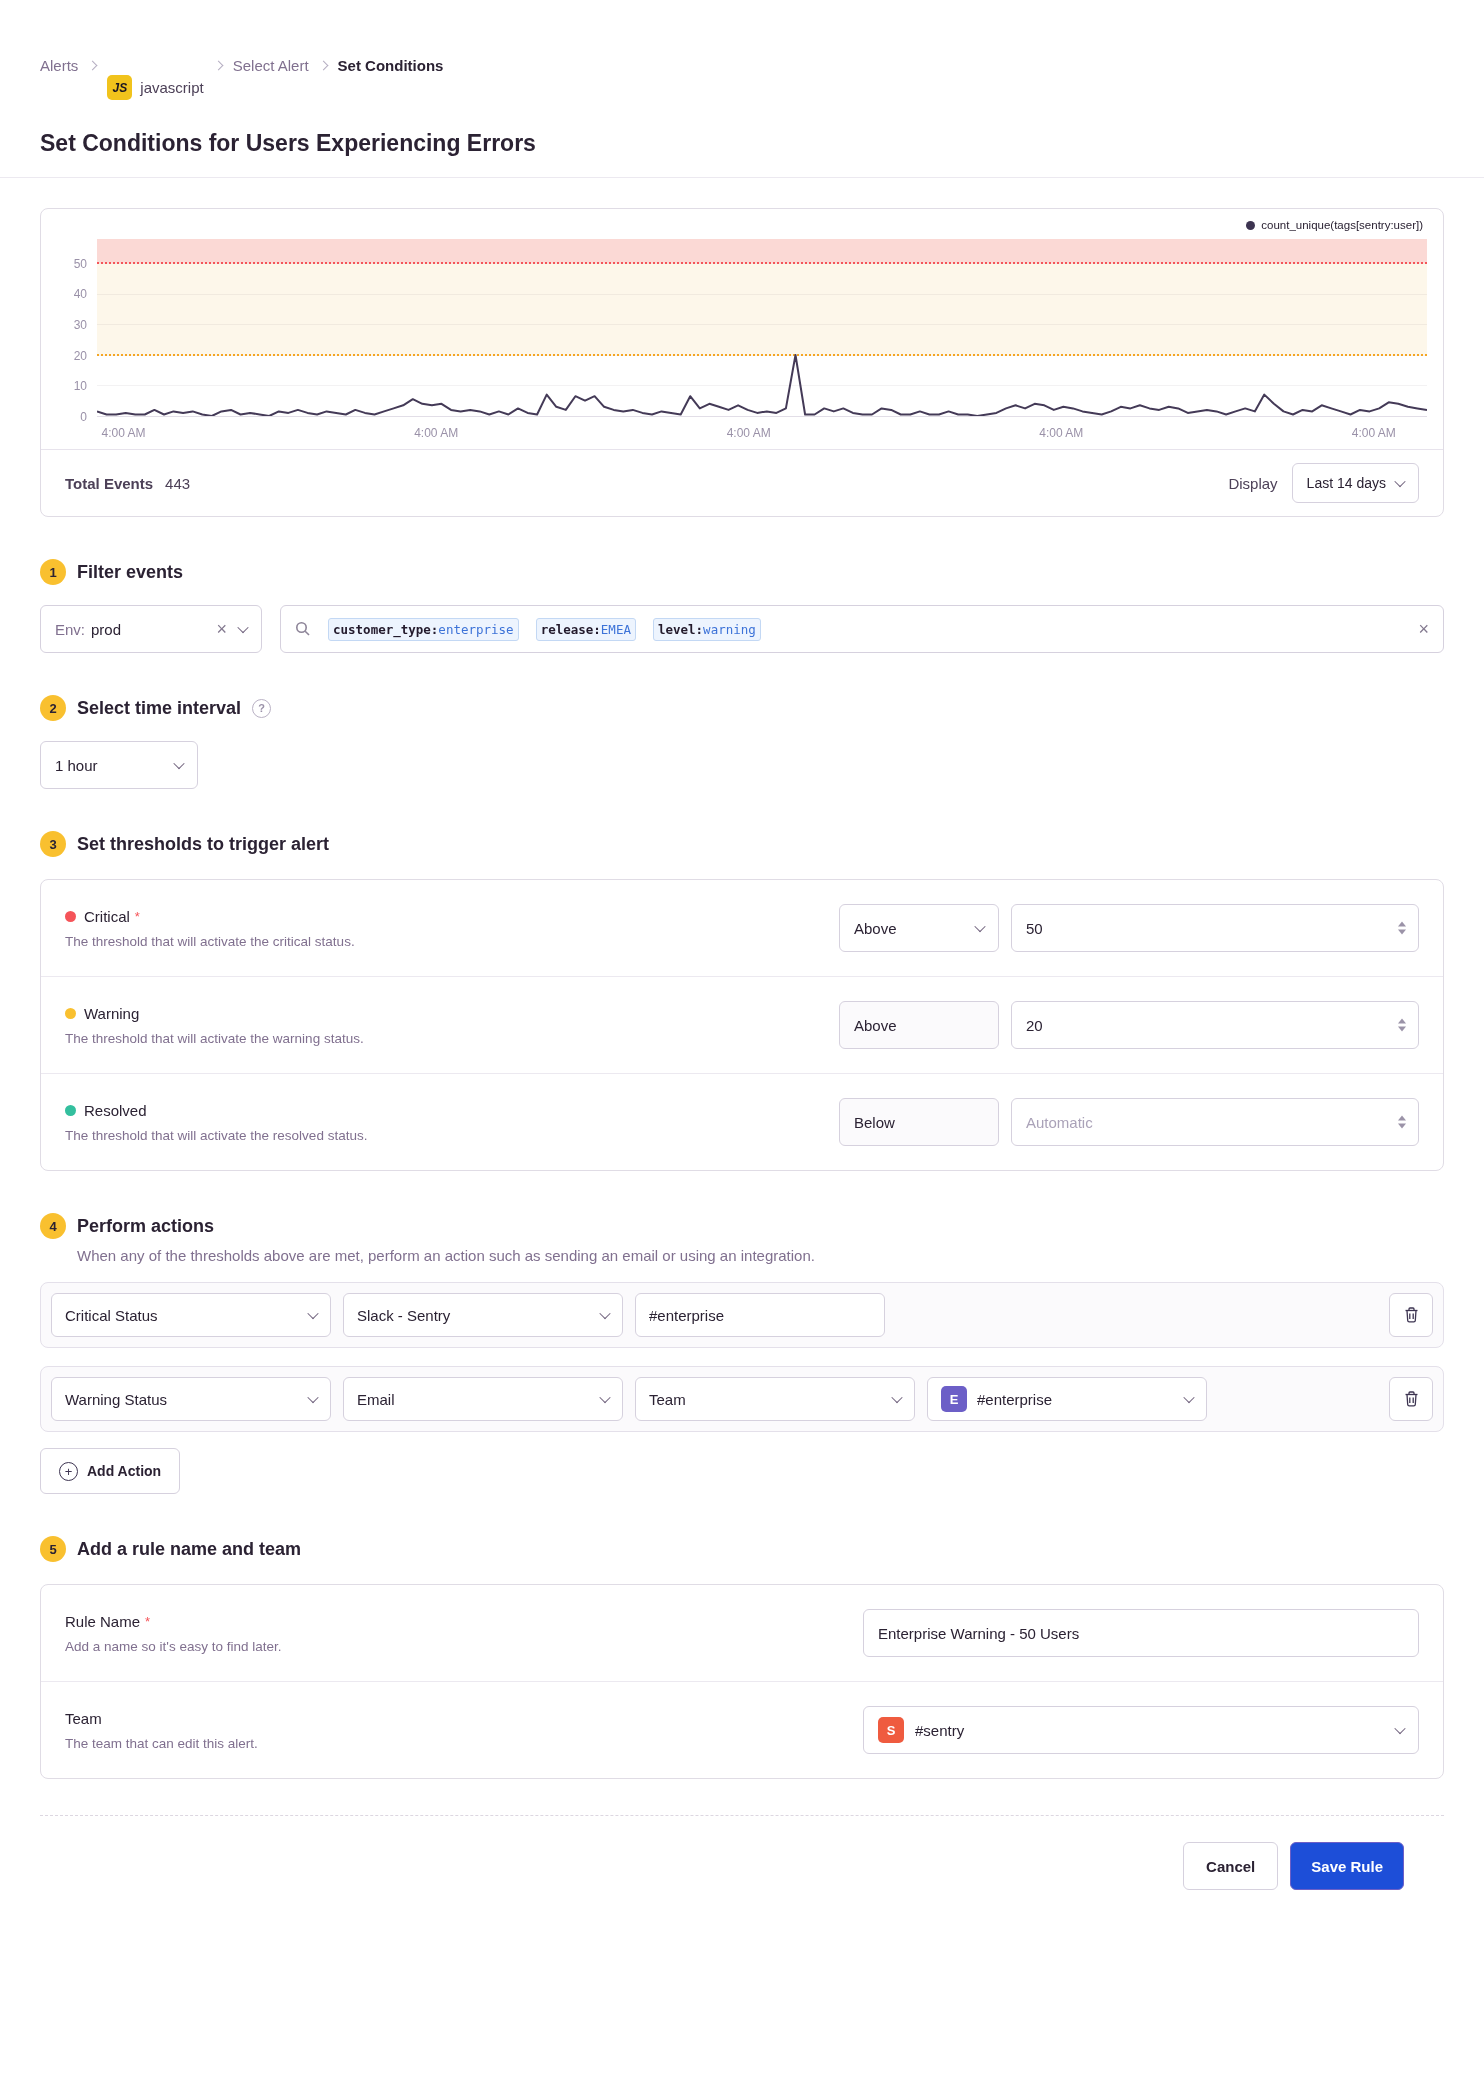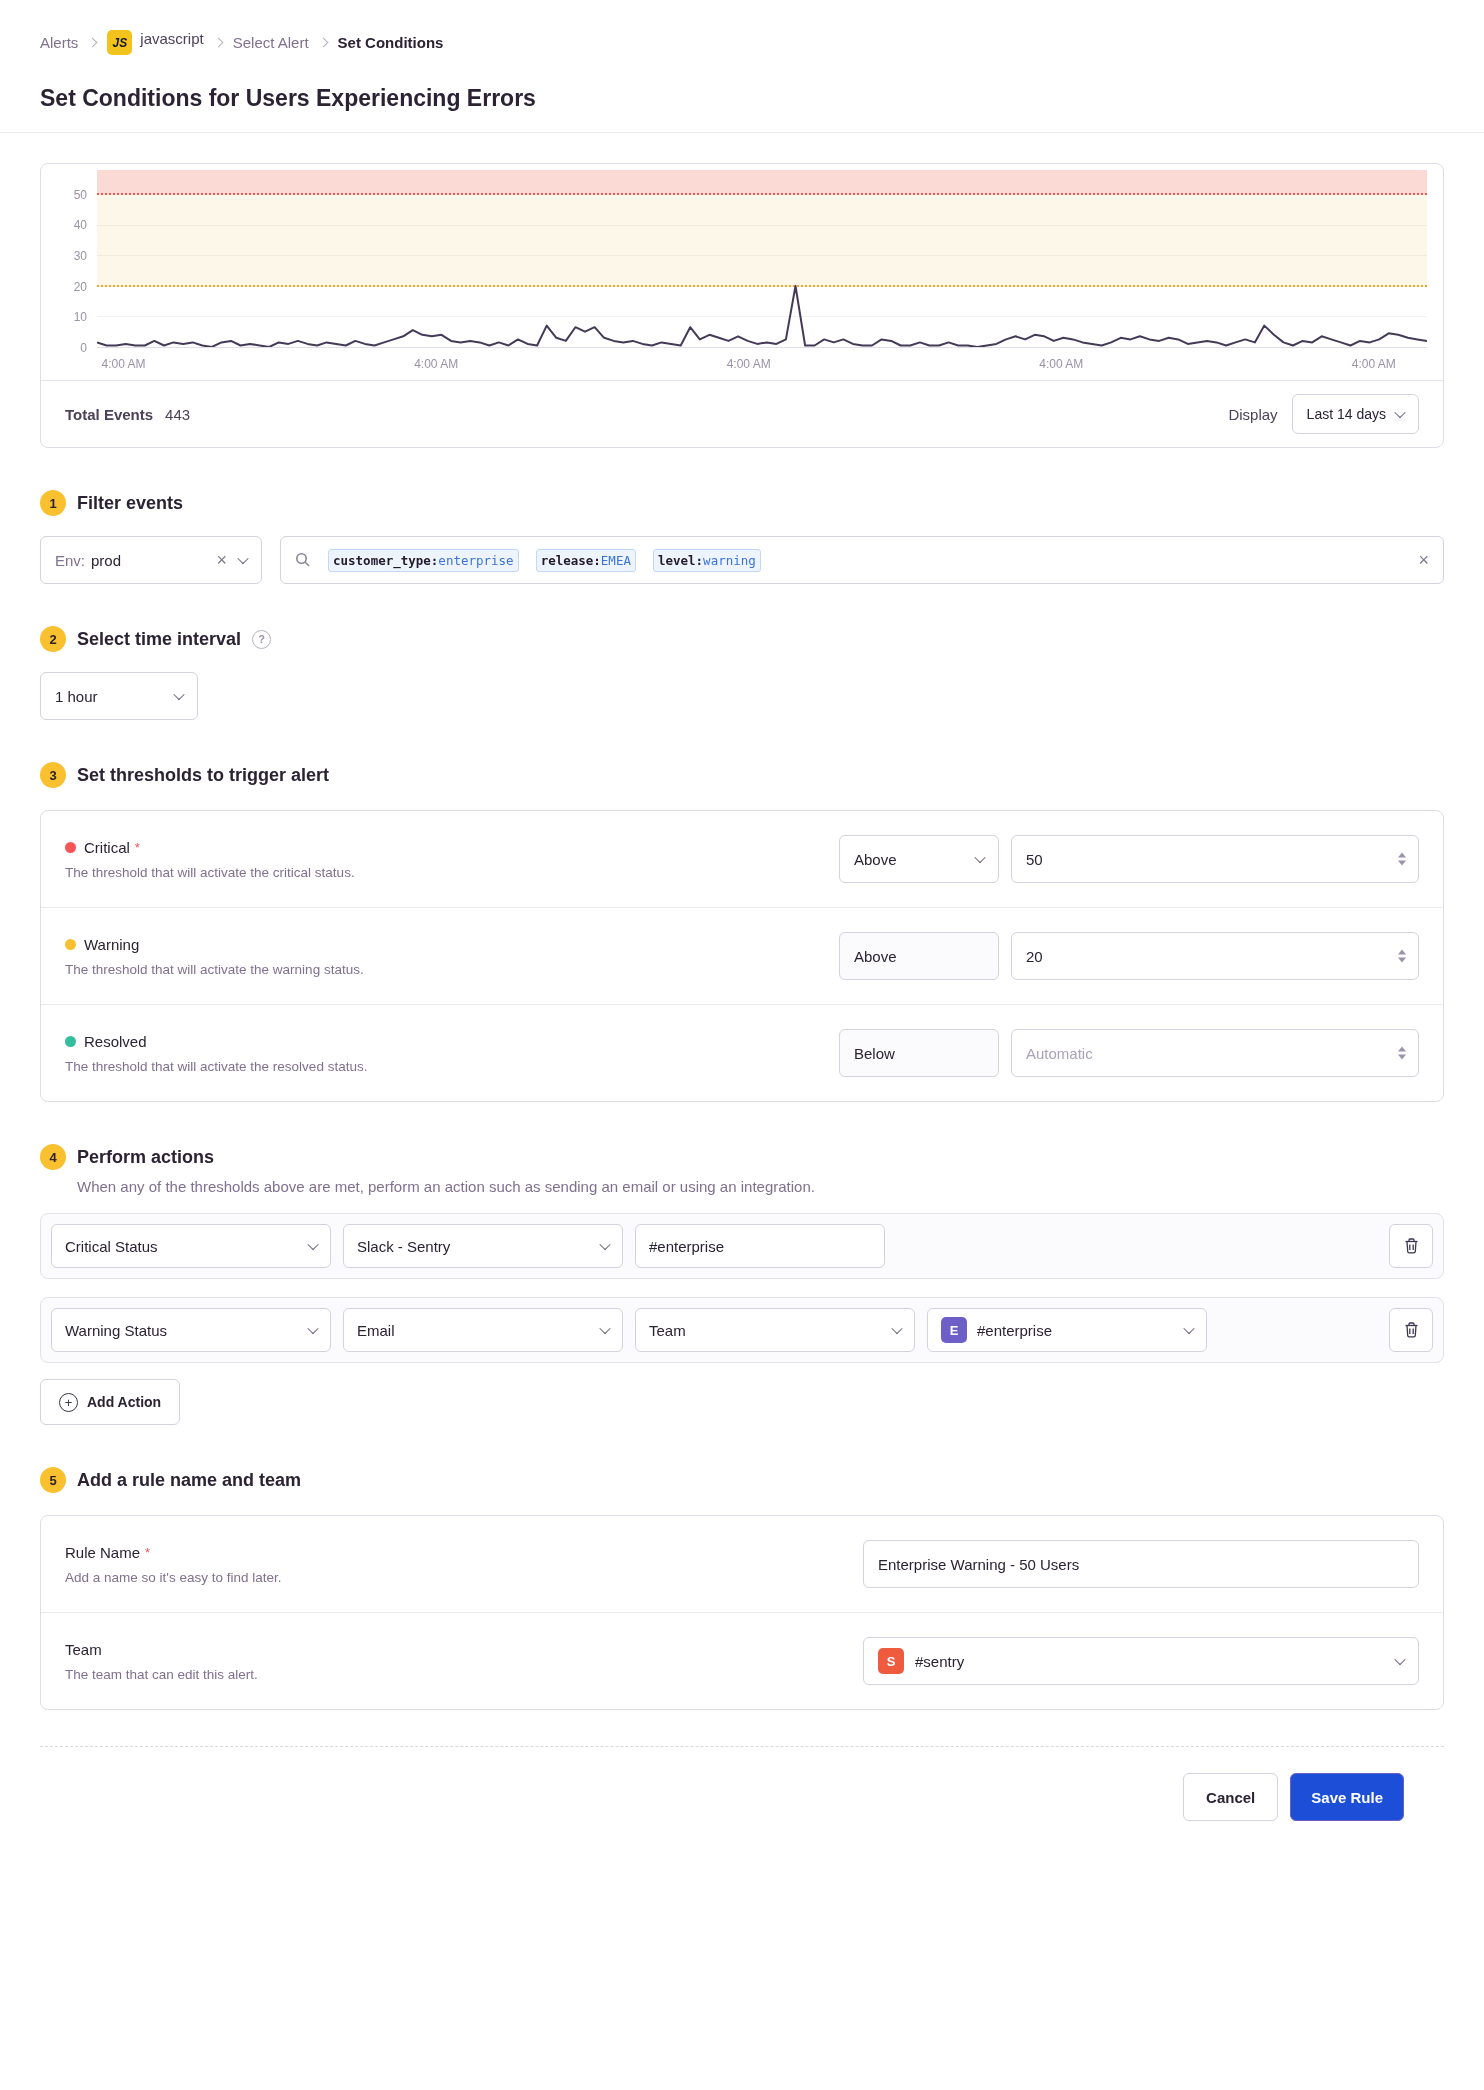--- a/index.html
+++ b/index.html
@@ -7,21 +7,21 @@
   body {
     width: 1484px; min-height: 2090px;
     font-family: "Liberation Sans", sans-serif;
     color: #2b2233;
   }
 
   
   .crumbs { display:flex; align-items:center; gap:11px; padding:30px 40px 0 40px; font-size:15px; }
   .crumb { color:#80708f; }
   .crumb.dark { color:#2b2233; font-weight:600; }
-  .crumb.proj { color:#4d4158; display:flex; gap:8px; }
+  .crumb.proj { color:#4d4158; display:flex; align-items:center; gap:8px;margin-top:45px; }
   .crumb-sep { display:inline-block; width:7px; height:7px; border-right:1.6px solid #b5aec2; border-bottom:1.6px solid #b5aec2; transform:rotate(-45deg); }
   .js-badge { width:25px; height:25px; border-radius:5px; background:#f1c31c; color:#1a1622; font-size:12px; font-weight:700; display:flex; align-items:center; justify-content:center; font-style:italic; }
   .page-title { margin:30px 40px 20px 40px; font-size:23px; font-weight:600; color:#2b2233; }
   .header-rule { border-bottom:1px solid #ece9f0; }
 
   
   .panel { margin:30px 40px 0; border:1px solid #e0dce5; border-radius:8px; background:#fff; }
   .chart-head { padding:22px 24px 0; }
   .chart-title { font-size:16px; font-weight:600; }
   .chart-query { margin-top:7px; font-family:"DejaVu Sans Mono", monospace; font-size:12.5px; color:#80708f; }
@@ -134,20 +134,24 @@
   <span class="crumb">Select Alert</span>
   <span class="crumb-sep"></span>
   <span class="crumb dark">Set Conditions</span>
 </nav>
 
 <h1 class="page-title">Set Conditions for Users Experiencing Errors</h1>
 <div class="header-rule"></div>
 
 
 <section class="panel">
+  <div class="legend-row">
+    <span class="legend-dot"></span>
+    <span>count_unique(tags[sentry:user])</span>
+  </div>
   <div class="chart-zone">
     <div class="y-gutter">
         <span class="y-tick" style="top: 100%;">0</span>
         <span class="y-tick" style="top: 82.7586%;">10</span>
         <span class="y-tick" style="top: 65.5172%;">20</span>
         <span class="y-tick" style="top: 48.2759%;">30</span>
         <span class="y-tick" style="top: 31.0345%;">40</span>
         <span class="y-tick" style="top: 13.7931%;">50</span>
       </div>
     <div class="plot">

